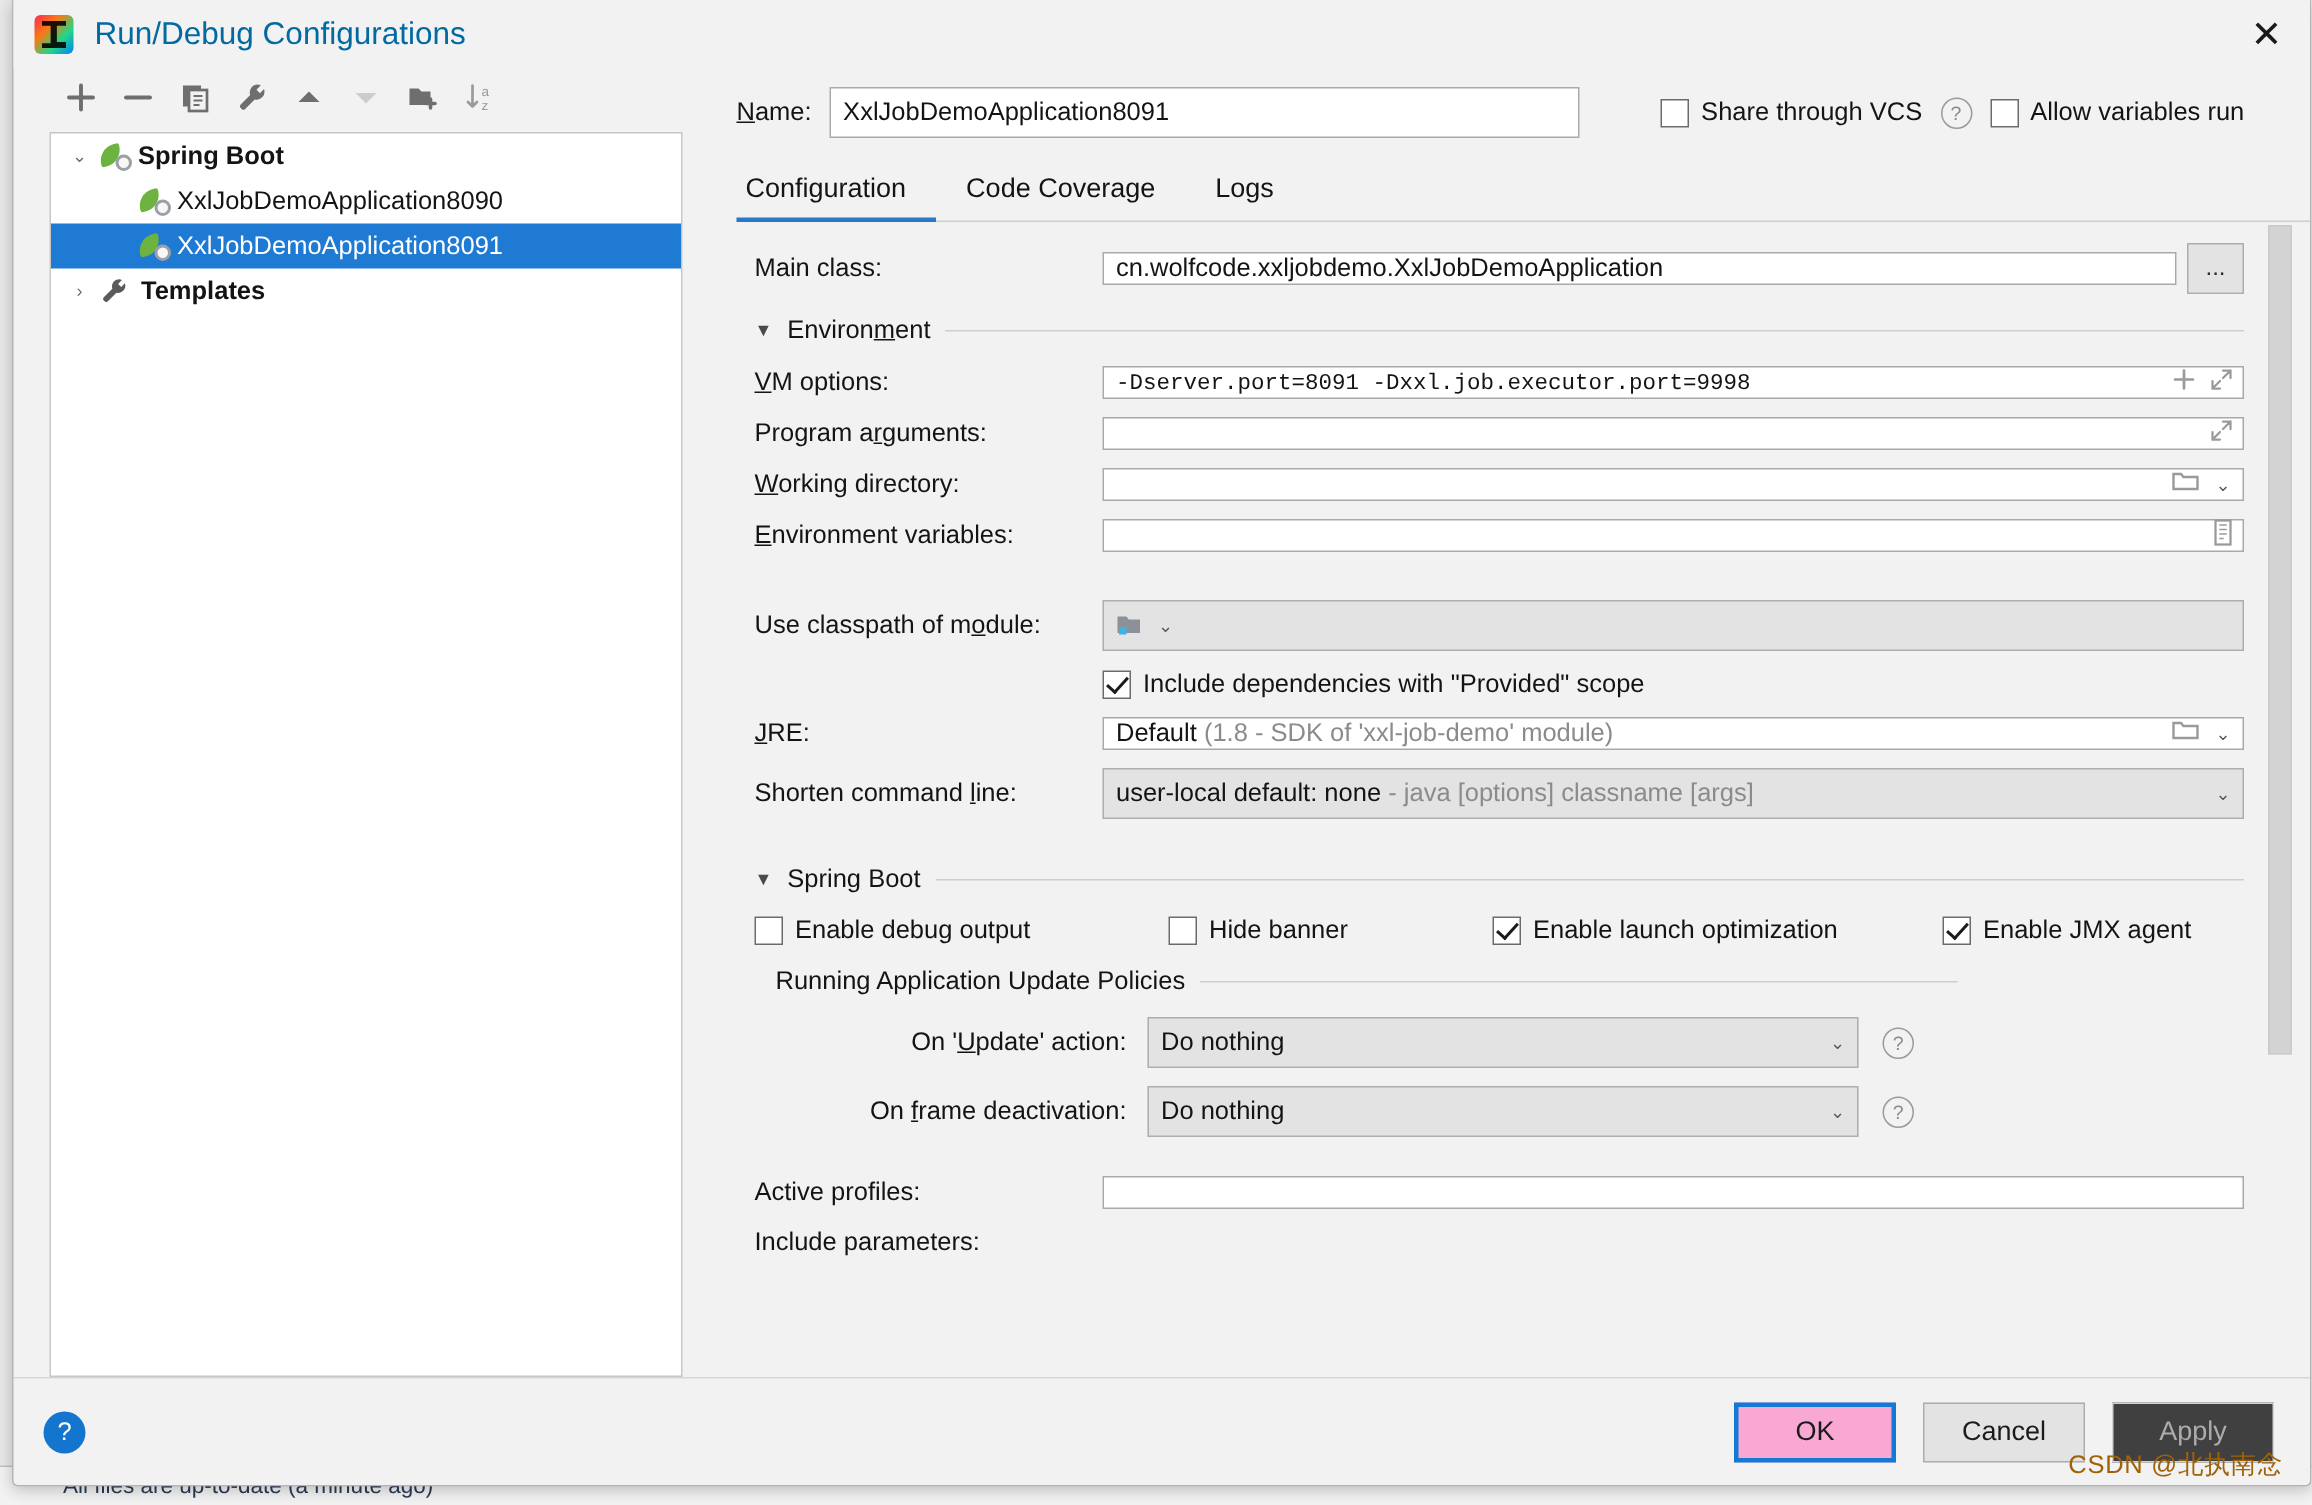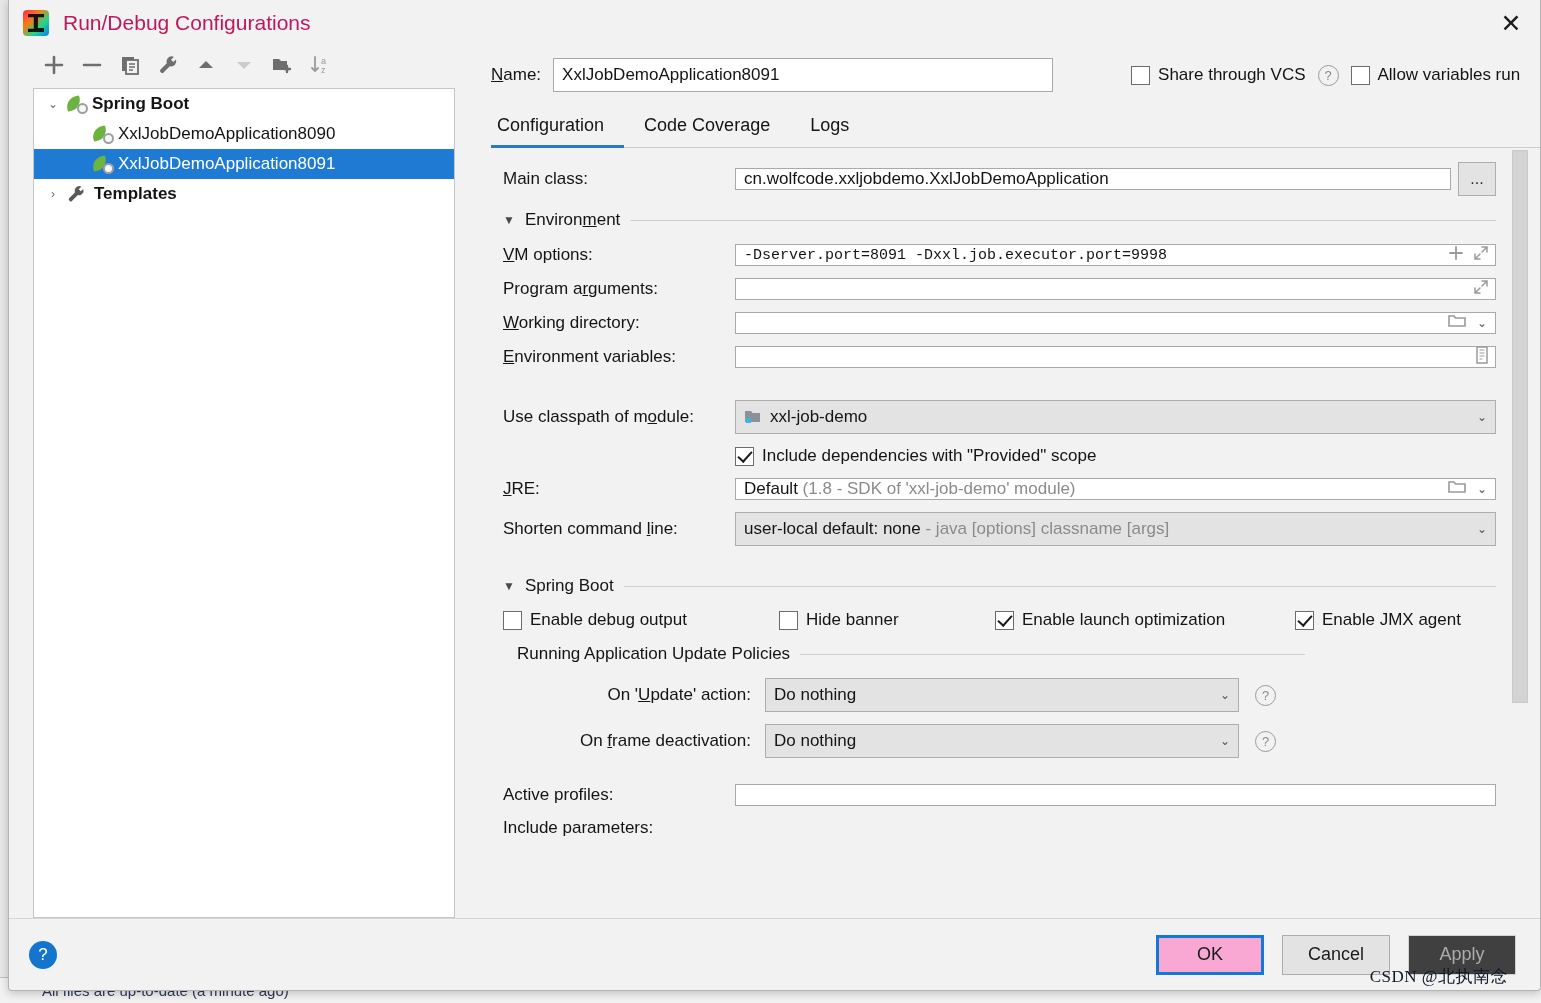--- a/index.html
+++ b/index.html
@@ -54,21 +54,21 @@
     border-radius: 4px;
     background: linear-gradient(135deg,#fe2857 0%,#f97a12 34%,#21d789 66%,#087cfa 100%);
     position: relative; margin-right: 14px;
   }
   #app-icon::after {
     content: ""; position: absolute; left: 5px; top: 4px;
     width: 16px; height: 18px; background: #000;
     clip-path: polygon(0 0,100% 0,100% 18%,62% 18%,62% 78%,100% 78%,100% 100%,0 100%,0 82%,36% 82%,36% 18%,0 18%);
     opacity: .88;
   }
-  #dialog-title { font-size: 21px; color: #be185d; }
+  #dialog-title { font-size: 21px; color: #0369a1; }
   #close-button {
     position: absolute; right: 0; top: 0; width: 58px; height: 46px;
     display: flex; align-items: center; justify-content: center;
     font-size: 25px; color: #1a1a1a; cursor: default; line-height: 1;
   }
 
   
   #dialog-body { flex: 1 1 auto; display: flex; min-height: 0; }
 
   
@@ -139,21 +139,21 @@
     padding-right: 18px;
   }
   #name-label { font-size: 17px; color: #141414; }
   #name-input {
     width: 500px; height: 34px;
     background: #fff; border: 1px solid #a9a9a9;
     font-family: "Liberation Sans", sans-serif; font-size: 17px; color: #141414;
     padding: 0 8px;
   }
   .hdr-check { display: flex; align-items: center; gap: 8px; font-size: 17px; color: #141414; }
-  .hdr-check.first { margin-left: 66px; }
+  .hdr-check.first { margin-left: 42px; }
 
   .chk {
     width: 19px; height: 19px; flex: 0 0 19px;
     border: 1px solid #6b6b6b; background: #fff;
     position: relative; cursor: default;
   }
   .chk.checked::after {
     content: ""; position: absolute; left: 5px; top: 0px;
     width: 6px; height: 12px;
     border: solid #1b1b1b; border-width: 0 2px 2px 0;
@@ -268,23 +268,23 @@
   .dlg-btn {
     min-width: 108px; height: 40px; padding: 0 18px;
     background: #e3e3e3; border: 1px solid #adadad;
     font-size: 18px; color: #1b1b1b;
     display: flex; align-items: center; justify-content: center; cursor: default;
   }
   .dlg-btn.default { border: 3px solid #1279d4; background: #f9a8d4; }
   .dlg-btn.disabled { color: #acacac; border-color: #d2d2d2; background: #404040; }
 
   #watermark {
-    position: absolute; right: 32px; bottom: 2px;
-    font-size: 17px; color: #0f172a; letter-spacing: .5px;
-    pointer-events: none; white-space: nowrap; font-family: Liberation Serif, serif;
+    position: absolute; right: 18px; bottom: 2px;
+    font-size: 17px; color: #a16207; letter-spacing: .5px;
+    pointer-events: none; white-space: nowrap;
   }
 </style>
 </head>
 <body>
 
 <div id="desktop">
   <div id="bg-statusbar-chip"></div>
   <div id="bg-statusbar">All files are up-to-date (a minute ago)</div>
 </div>
 
@@ -499,21 +499,20 @@
 
         <div class="row">
           <span class="row-label">Use classpath of m<u>o</u>dule:</span>
           <span class="combo">
             <span style="margin-right:8px;display:inline-flex">
               <svg width="18" height="16" viewBox="0 0 18 16">
                   <path d="M1 2h6l1.5 2H16v9H1z" fill="#8c9199"></path>
                   <rect x="2" y="9" width="5" height="5" fill="#3cb4e5"></rect>
                 </svg>
             </span>
-            <span class="val">xxl-job-demo</span>
             <span class="caret">⌄</span>
           </span>
         </div>
 
         <div class="row">
           <span class="row-label"></span>
           <span class="hdr-check">
             <span class="chk checked"></span>
             <span>Include dependencies with "Provided" scope</span>
           </span>

